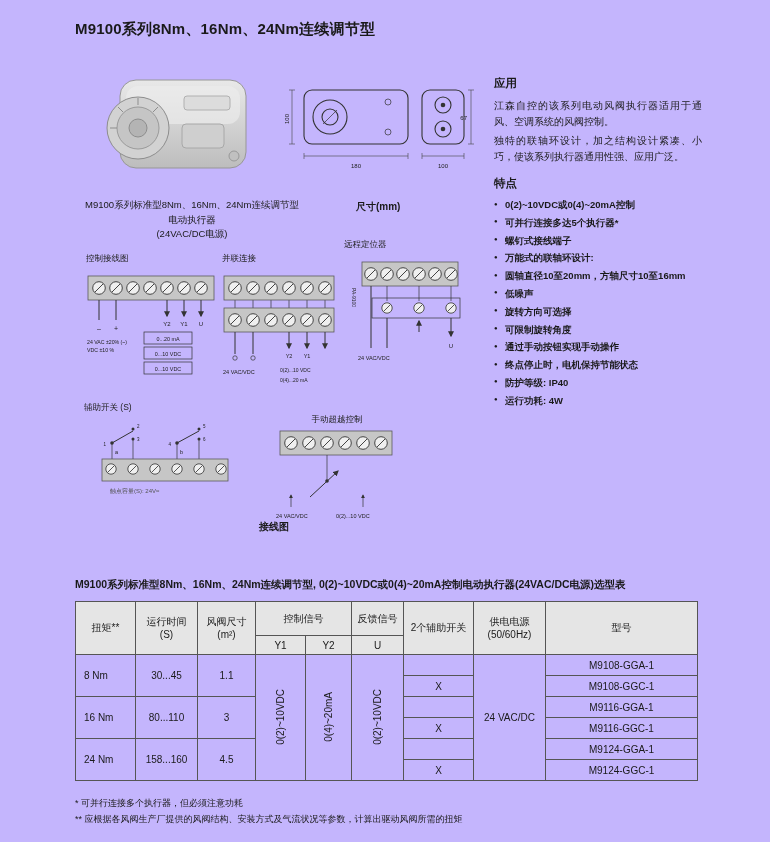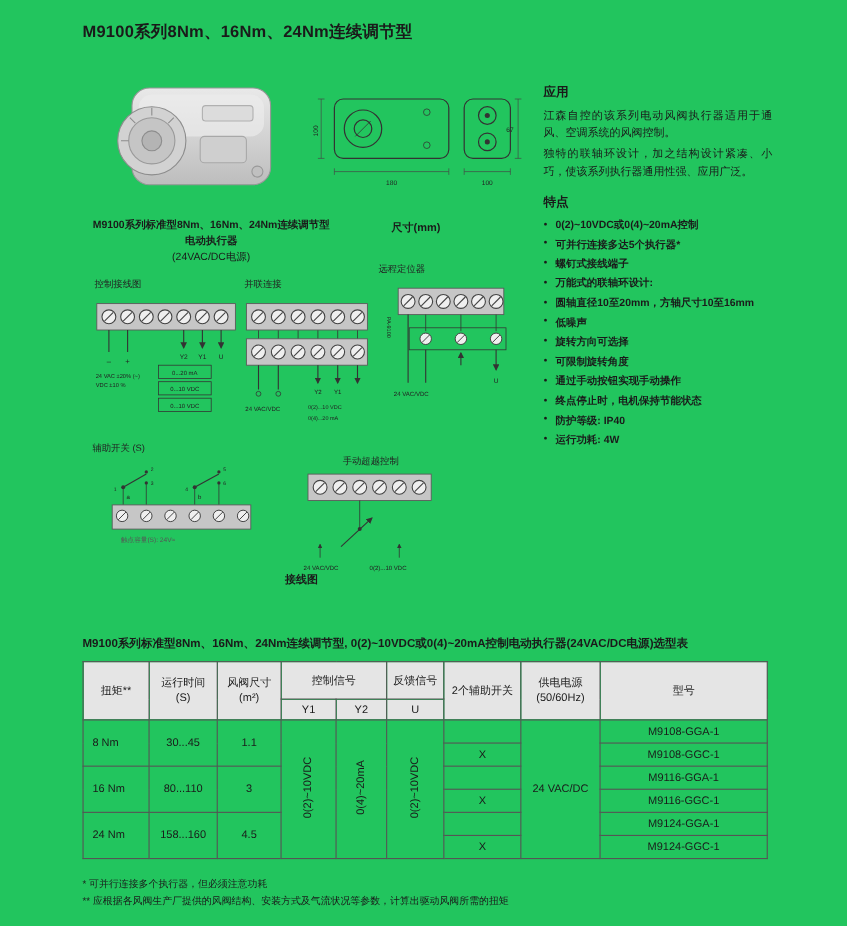--- a/index.html
+++ b/index.html
@@ -1,21 +1,21 @@
 <!DOCTYPE html>
 <html><head>
 <meta charset="utf-8">
 <style>
   html,body{margin:0;padding:0;}
   body{width:770px;height:842px;background:#fff;font-family:"Liberation Sans","DejaVu Sans",sans-serif;color:#1a1a1a;}
-  .page{position:relative;width:770px;height:842px;overflow:hidden;background:#22c55e;}
+  .page{position:relative;width:770px;height:842px;overflow:hidden;background:#c4b5fd;}
   .abs{position:absolute;}
   .page-title{position:absolute;left:75px;top:20px;font-size:15px;font-weight:bold;letter-spacing:.2px;}
   .caption-center{position:absolute;text-align:center;}
-  .cap-b{font-size:9.5px;font-weight:bold;line-height:1.55;}
+  .cap-b{font-size:9.5px;font-weight:normal;line-height:1.55;}
   .cap-n{font-size:9.5px;line-height:1.55;}
   .right-col{position:absolute;left:494px;top:76px;width:208px;}
   .sec-h{font-size:11.5px;font-weight:bold;margin:0 0 7px 0;}
   .sec-h.mt{margin-top:12px;font-family:Liberation Mono, monospace;}
   .body-p{font-size:10px;line-height:1.55;margin:0 0 4px 0;text-align:justify;}
   .features{list-style:none;margin:2px 0 0 0;padding:0;font-weight:bold;}
   .features li{position:relative;font-size:9.5px;line-height:1.4;padding-left:11px;margin-bottom:4.5px;}
   .features li::before{content:"●";position:absolute;left:0;top:1.5px;font-size:6px;}
   .diag{position:absolute;}
   .diag-t{font-size:8.5px;color:#222;margin-bottom:9px;}

